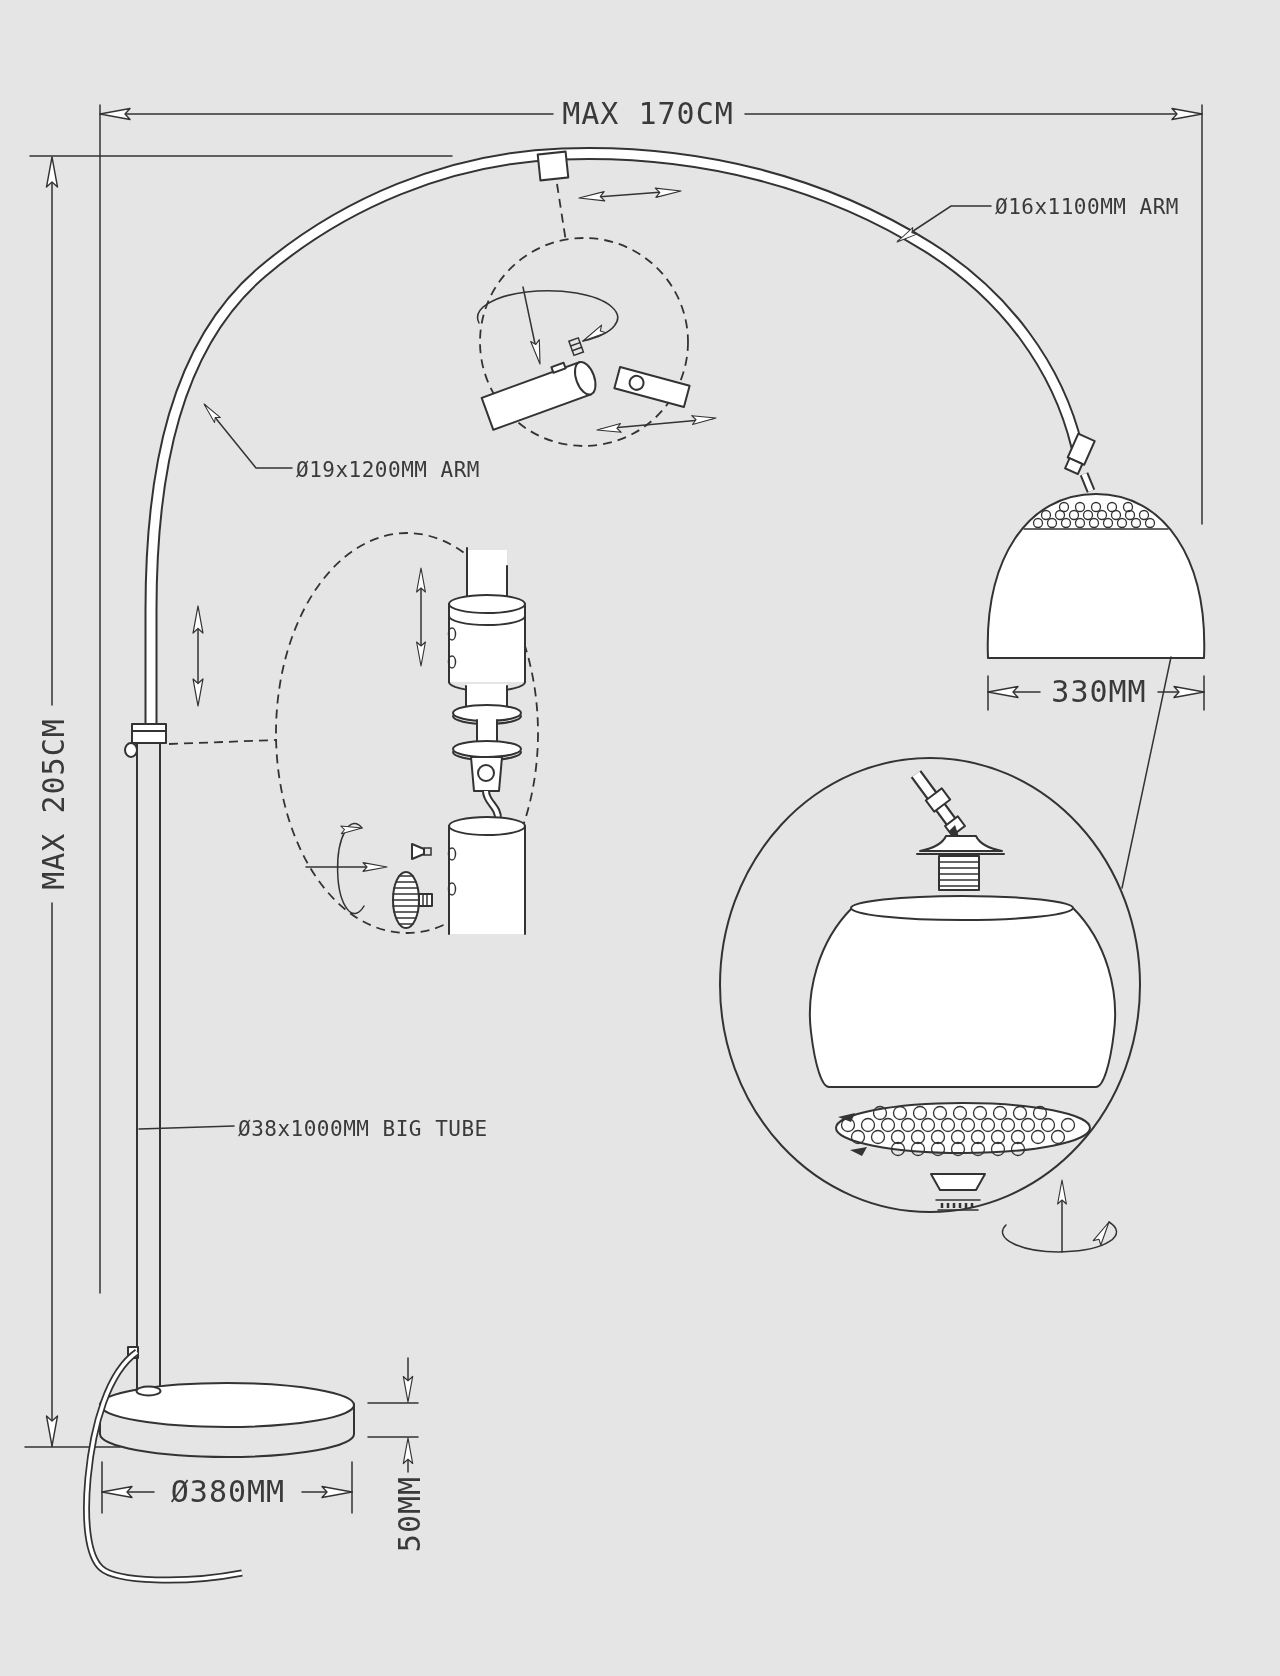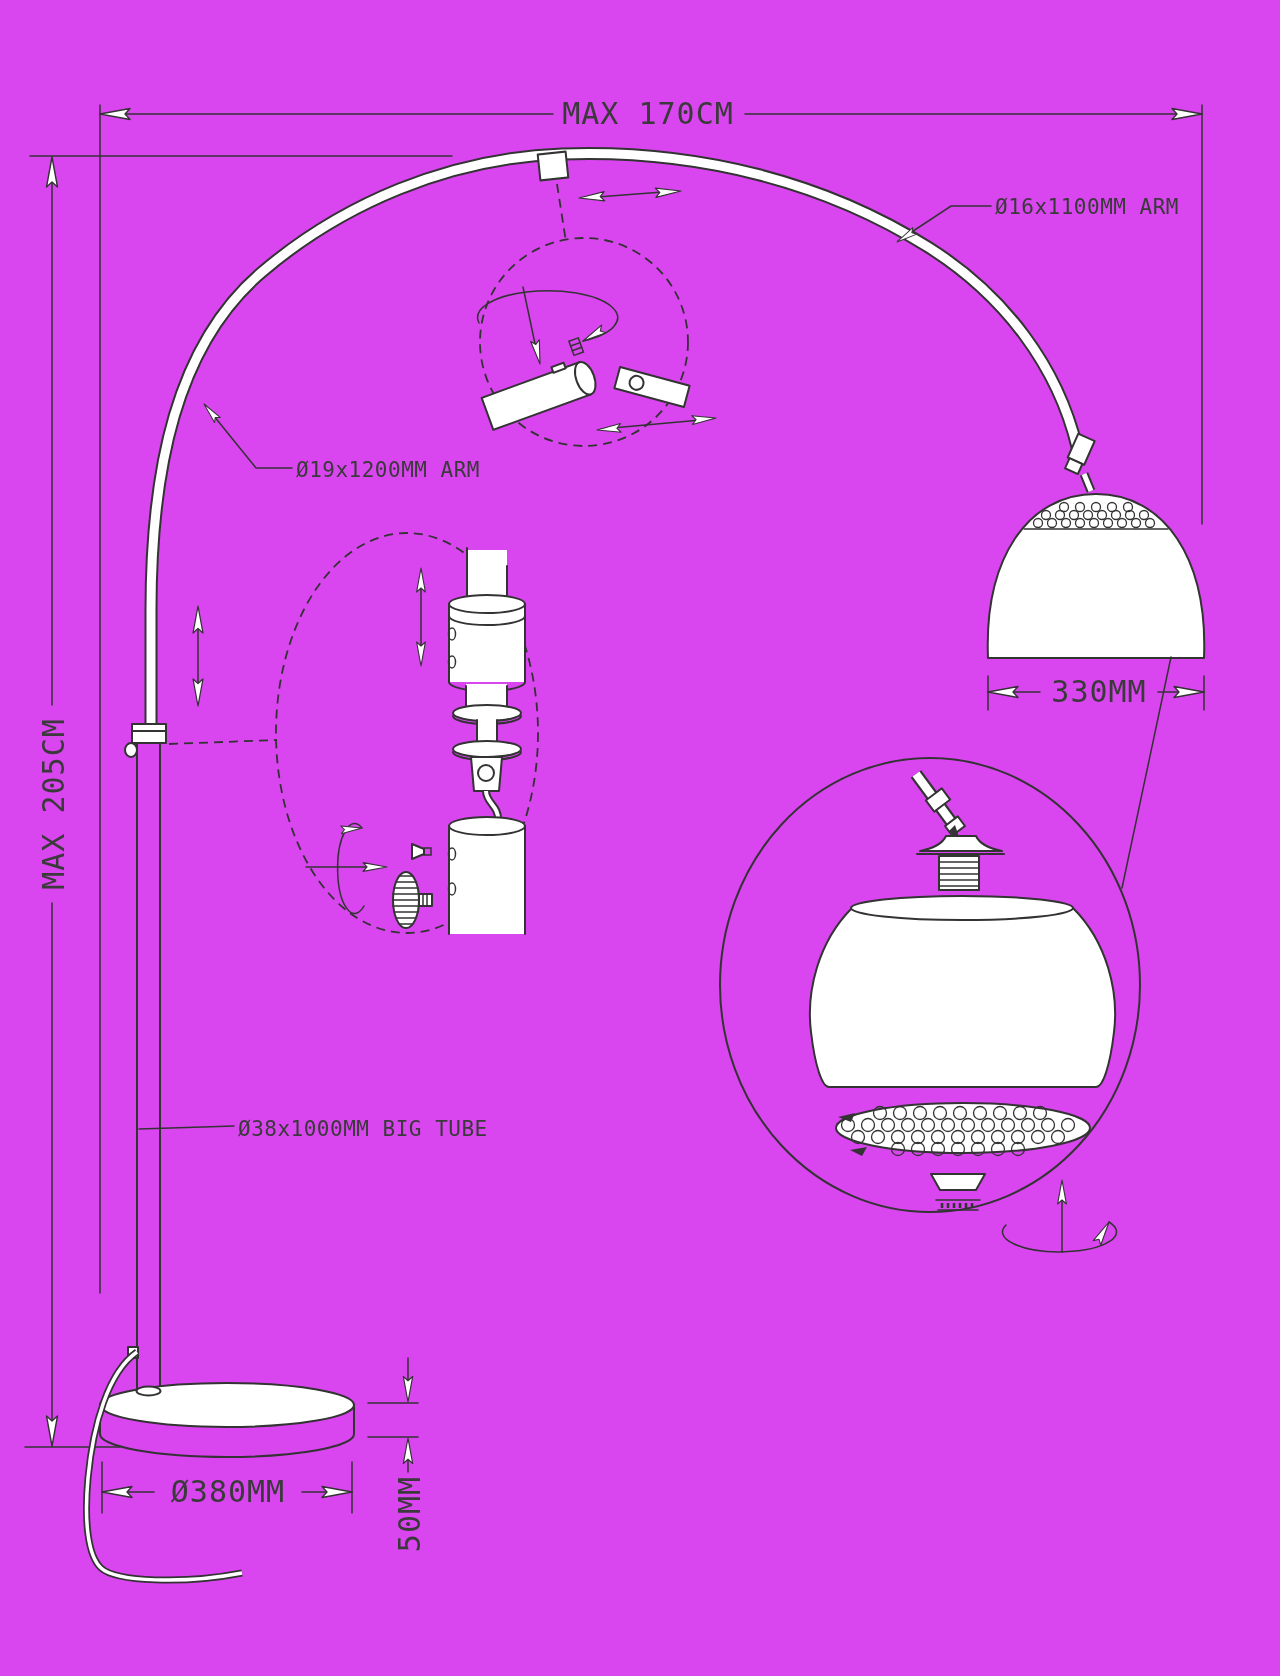--- a/index.html
+++ b/index.html
@@ -1,16 +1,16 @@
 <!DOCTYPE html>
 <html><head>
 <meta charset="utf-8">
 <style>
   html,body{margin:0;padding:0;background:#fff;}
-  .page{width:1280px;height:1676px;position:relative;background:#d946ef;overflow:hidden;}
+  .page{width:1280px;height:1676px;position:relative;background:#e5e5e5;overflow:hidden;}
   svg{display:block;}
   .s  {stroke:#333;fill:none;stroke-width:2;stroke-linecap:round;stroke-linejoin:round;}
   .sf {stroke:#333;fill:#fff;stroke-width:2;stroke-linejoin:round;}
   .thin{stroke:#333;fill:none;stroke-width:1.5;stroke-linecap:round;}
   .dash{stroke:#333;fill:none;stroke-width:1.8;stroke-dasharray:9 6;}
   .h  {stroke:#333;fill:none;stroke-width:1.3;}
   .fill{fill:#333;stroke:none;}
   text{font-family:"DejaVu Sans Mono","Liberation Mono",monospace;fill:#3a3a3a;}
   .dim{font-size:30px;letter-spacing:1px;}
   .lbl{font-size:21px;letter-spacing:0.5px;}

